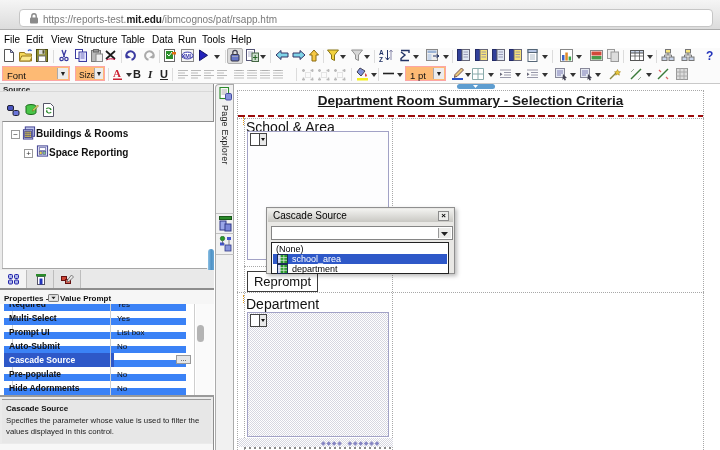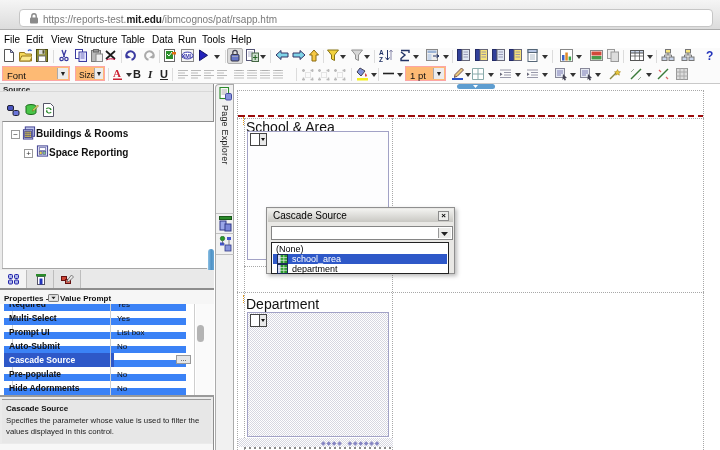--- a/index.html
+++ b/index.html
@@ -568,20 +568,21 @@
 </svg>
 <div class="abs" style="left:0;top:169px;width:18px;height:1px;background:#c0c0c0"></div>
 <div id="ptext">Page Explorer</div>
   </div>
   <div id="canvas" class="abs">
     <div class="abs" style="left:223px;top:0px;width:38px;height:5px;background:#5e9dd0;border-radius:2.5px">
  <svg style="position:absolute;left:16px;top:1px" width="5" height="3" viewBox="0 0 5 3">
           <path d="M0 0h5L2.5 3z" fill="#fff"></path>
         </svg>
       </div>
+<div id="title">Department Room Summary - Selection Criteria</div>
     <div id="reddash"></div>
 
     <div class="doth" style="left:3px;top:6px;width:467px"></div>
     <div class="dotv" style="left:3px;top:6px;height:360px"></div>
     <div class="dotv" style="left:469px;top:6px;height:360px"></div>
     <div class="doth" style="left:3px;top:34px;width:467px"></div>
     <div class="dotv" style="left:10px;top:34px;height:332px"></div>
     <div class="dotv" style="left:158px;top:34px;height:332px"></div>
     <div class="doth" style="left:10px;top:182px;width:24px"></div>
     <div class="doth" style="left:3px;top:208px;width:467px"></div>
@@ -600,20 +601,21 @@
     <div class="pbox checker" style="left:13px;top:228px;width:142px;height:125px">
       <svg class="boxicon" width="17" height="13" viewBox="0 0 17 13">
         <rect x="0.5" y="0.5" width="9" height="12" fill="#fff" stroke="#444"></rect>
         <rect x="9.5" y="0.5" width="7" height="12" fill="#e9e9e9" stroke="#444"></rect>
         <path d="M11 5 l4 0 -2 3z" fill="#111"></path>
       </svg>
     </div>
     <div class="checker abs" style="left:4px;top:354px;width:155px;height:9px"></div>
     <div class="abs" style="left:87px;top:355px;width:80px;font-size:6px;color:#8585c2;letter-spacing:.8px">◆◆◆◆&nbsp;&nbsp;◆◆◆◆◆◆</div>
     <div class="abs" style="left:10px;top:363px;width:147px;height:2px;background:repeating-linear-gradient(90deg,#8a8a8a 0 2.5px,transparent 2.5px 5px)"></div>
+    <div id="reprompt" class="abs">Reprompt</div>
     <div id="dlg" class="abs">
       <div id="dlgtitle">Cascade Source<span id="dlgx">×</span></div>
       <div id="dlgcombo">
           <span style="position:absolute;right:1px;top:1px;width:13px;bottom:1px;background:#ececea;border-left:1px solid #999"></span>
         <svg style="position:absolute;right:4px;top:5px" width="7" height="4" viewBox="0 0 7 4">
             <path d="M0 0h7l-3.5 4z" fill="#222"></path>
           </svg>
       </div>
       <div id="dlglist">
         <div class="litem" style="top:1px">

